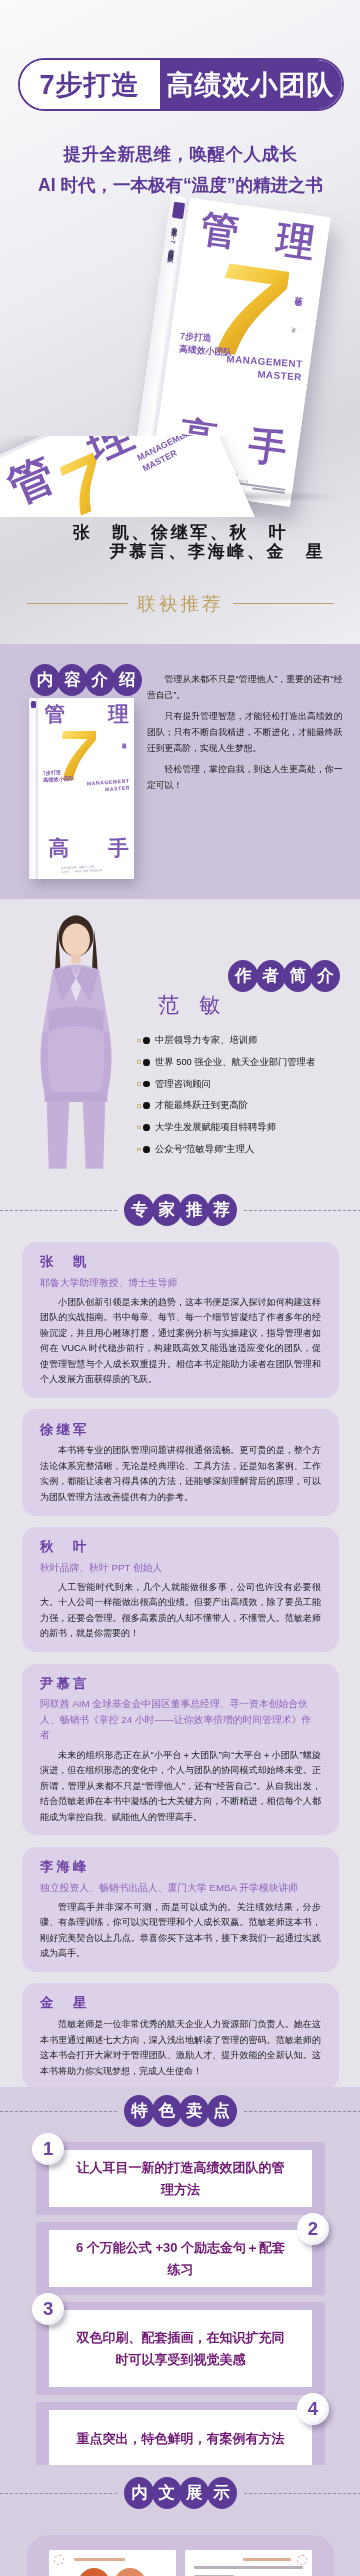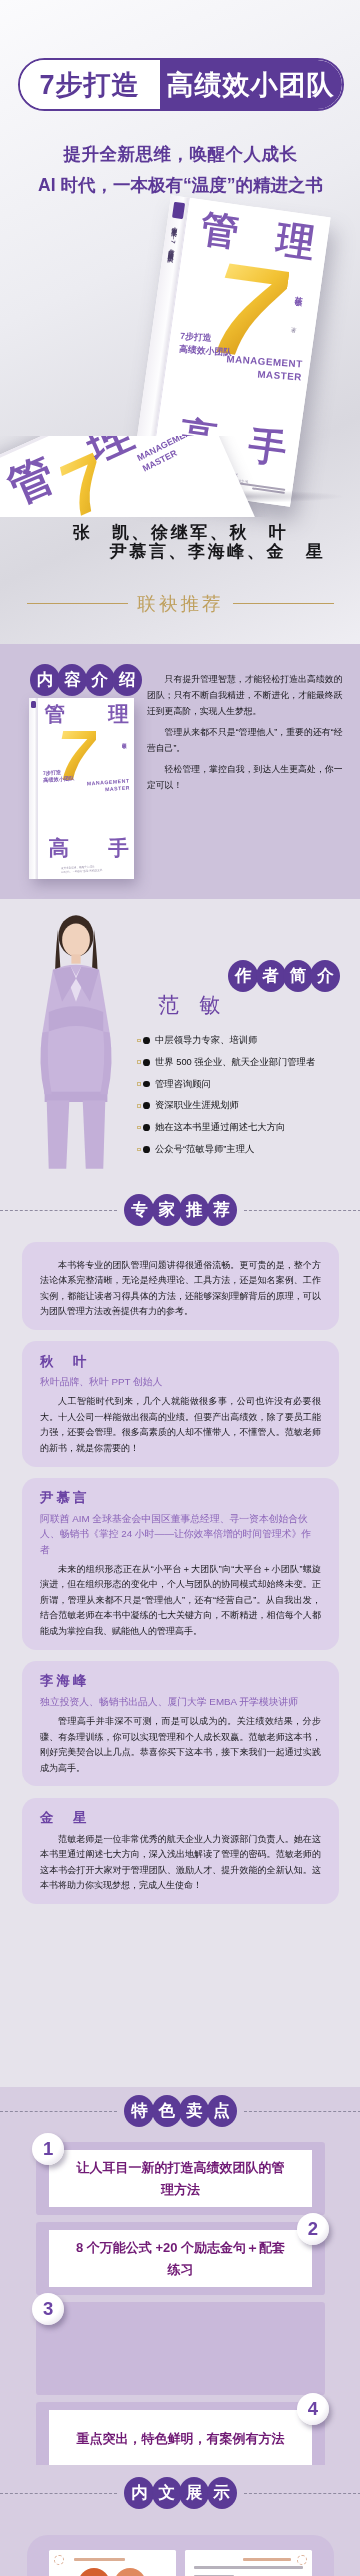--- a/index.html
+++ b/index.html
@@ -223,22 +223,22 @@
         <div class="cov-eng"><span>MANAGEMENT</span><br><span>MASTER</span></div>
         <div class="cov-char c-gao">高</div>
         <div class="cov-char c-shou">手</div>
         <div class="cov-mini">
           <span>提升全新思维，唤醒个人成长</span><br>
           <span>AI 时代，一本极有“温度”的精进之书</span>
         </div>
       </div>
     </div>
     <div class="intro-text">
+      <p>管理从来都不只是“管理他人”，重要的还有“经营自己”。</p>
       <p>只有提升管理智慧，才能轻松打造出高绩效的团队；只有不断自我精进，不断进化，才能最终跃迁到更高阶，实现人生梦想。</p>
-      <p>管理从来都不只是“管理他人”，重要的还有“经营自己”。</p>
       <p>轻松管理，掌控自我，到达人生更高处，你一定可以！</p>
     </div>
   </div>
 
   <div class="sec" id="author">
     <div class="author-photo">
       <svg width="108" height="260" viewBox="0 0 210 505">
         <path d="M70 40 Q60 120 66 250 L66 460 L84 460 L80 200 Z" fill="#3a2a22"></path>
         <path d="M140 40 Q152 120 146 250 L146 430 L128 430 L132 200 Z" fill="#3a2a22"></path>
         <ellipse cx="105" cy="52" rx="34" ry="40" fill="#3a2a22"></ellipse>
@@ -275,26 +275,26 @@
           <span>世界 500 强企业、航天企业部门管理者</span>
         </div>
       <div class="author-item">
           <div class="gold-sq"></div>
           <div class="blk-dot"></div>
           <span>管理咨询顾问</span>
         </div>
       <div class="author-item">
           <div class="gold-sq"></div>
           <div class="blk-dot"></div>
-          <span>资深职业生涯规划师</span>
-        </div>
-      <div class="author-item">
-          <div class="gold-sq"></div>
-          <div class="blk-dot"></div>
-          <span>她在这本书里通过阐述七大方向</span>
+          <span>才能最终跃迁到更高阶</span>
+        </div>
+      <div class="author-item">
+          <div class="gold-sq"></div>
+          <div class="blk-dot"></div>
+          <span>大学生发展赋能项目特聘导师</span>
         </div>
       <div class="author-item">
           <div class="gold-sq"></div>
           <div class="blk-dot"></div>
           <span>公众号“范敏导师”主理人</span>
         </div>
     </div>
   </div>
 
   <div class="sec" id="experts">
@@ -303,20 +303,26 @@
       <div class="badge-row">
         <div class="badge-circle">专</div>
         <div class="badge-circle">家</div>
         <div class="badge-circle">推</div>
         <div class="badge-circle">荐</div>
       </div>
       <div class="dash-line"></div>
     </div>
     <div class="cards">
       <div class="card">
+        <div class="card-name">张　凯</div>
+        <div class="card-title">耶鲁大学助理教授、博士生导师</div>
+        <div class="card-text">小团队创新引领是未来的趋势，这本书便是深入探讨如何构建这样团队的实战指南。书中每章、每节、每一个细节皆凝结了作者多年的经验沉淀，并且用心雕琢打磨，通过案例分析与实操建议，指导管理者如何在 VUCA 时代稳步前行，构建既高效又能迅速适应变化的团队，促使管理智慧与个人成长双重提升。相信本书定能助力读者在团队管理和个人发展方面获得质的飞跃。</div>
+      </div>
+      <div class="card">
+        <div class="card-name">徐继军</div>
         <div class="card-text">本书将专业的团队管理问题讲得很通俗流畅。更可贵的是，整个方法论体系完整清晰，无论是经典理论、工具方法，还是知名案例、工作实例，都能让读者习得具体的方法，还能够深刻理解背后的原理，可以为团队管理方法改善提供有力的参考。</div>
       </div>
       <div class="card">
         <div class="card-name">秋　叶</div>
         <div class="card-title">秋叶品牌、秋叶 PPT 创始人</div>
         <div class="card-text">人工智能时代到来，几个人就能做很多事，公司也许没有必要很大。十人公司一样能做出很高的业绩。但要产出高绩效，除了要员工能力强，还要会管理。很多高素质的人却不懂带人，不懂管人。范敏老师的新书，就是你需要的！</div>
       </div>
       <div class="card">
         <div class="card-name">尹慕言</div>
         <div class="card-title">阿联酋 AIM 全球基金会中国区董事总经理、寻一资本创始合伙人、畅销书《掌控 24 小时——让你效率倍增的时间管理术》作者</div>
@@ -350,26 +356,29 @@
       <div class="sp-num tl">1</div>
       <div class="sp-back"></div>
       <div class="sp-card">
           <span>让人耳目一新的打造高绩效团队的管理方法</span>
         </div>
     </div>
     <div class="sp-block">
       <div class="sp-num tr">2</div>
       <div class="sp-back"></div>
       <div class="sp-card">
-          <span>8 个万能公式 +20 个励志金句＋配套练习</span>
+          <span>6 个万能公式 +30 个励志金句＋配套练习</span>
         </div>
     </div>
     <div class="sp-block tall">
       <div class="sp-num tl">3</div>
       <div class="sp-back"></div>
+      <div class="sp-card">
+          <span>双色印刷、配套插画，在知识扩充同时可以享受到视觉美感</span>
+        </div>
     </div>
     <div class="sp-block">
       <div class="sp-num tr">4</div>
       <div class="sp-back"></div>
       <div class="sp-card">
           <span>重点突出，特色鲜明，有案例有方法</span>
         </div>
     </div>
   </div>
 

